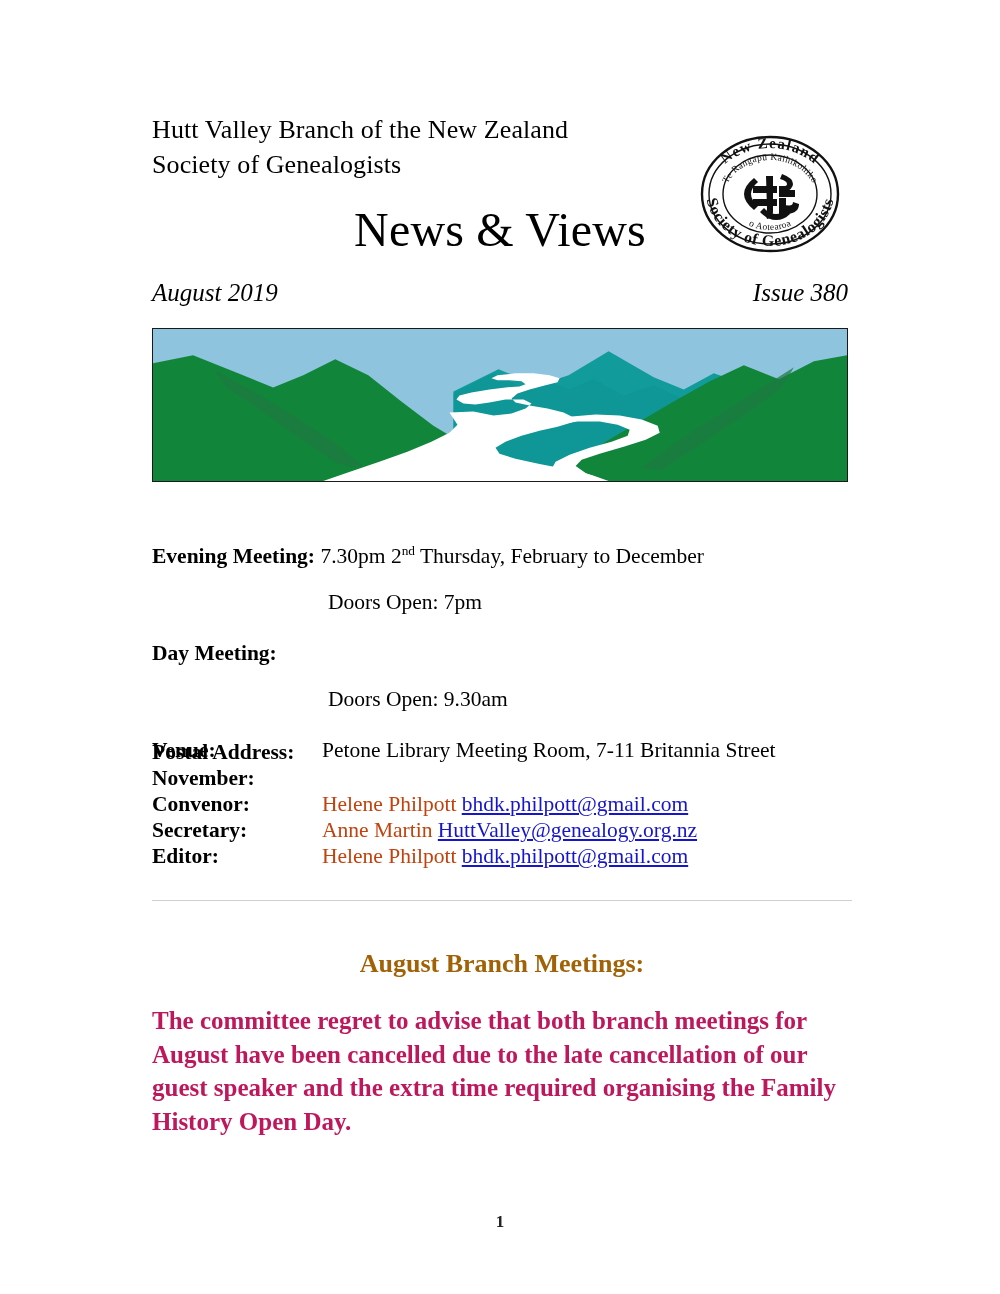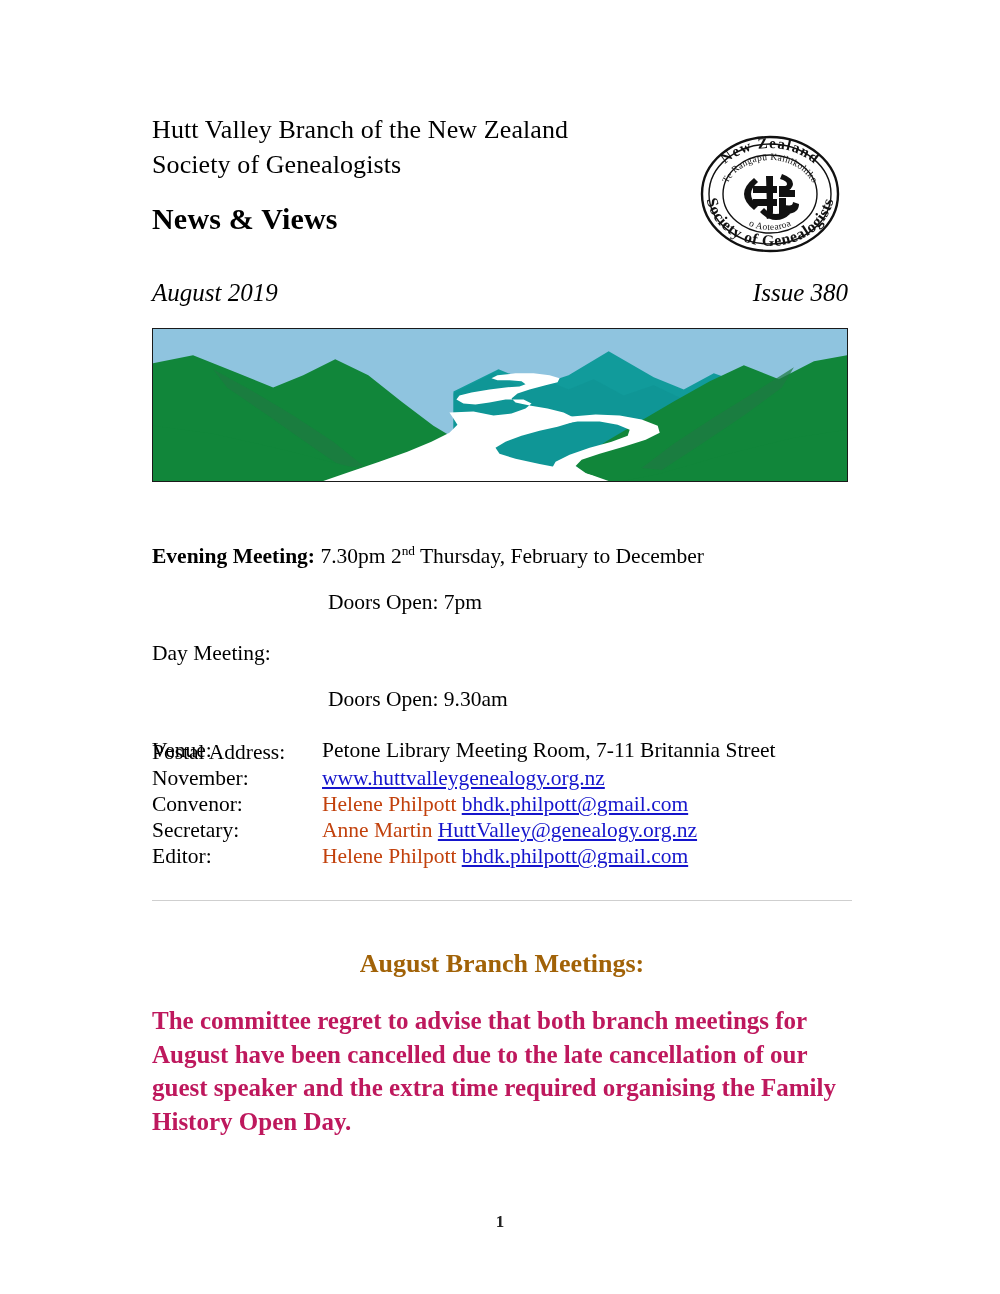--- a/index.html
+++ b/index.html
@@ -43,23 +43,23 @@
     width: 152px;
     height: 152px;
   }
   .logo-wrap svg { display: block; }
 
   .title {
     position: absolute;
     left: 152px;
     top: 198px;
     width: 696px;
-    text-align: left;
-    font-size: 30px;
-    font-weight: bold;
+    text-align: center;
+    font-size: 48px;
+    font-weight: normal;
     letter-spacing: 0.2px;
   }
 
   .issue-row {
     position: absolute;
     left: 152px;
     top: 275px;
     width: 696px;
     display: flex;
     justify-content: space-between;
@@ -93,21 +93,21 @@
   }
   .info-row {
     display: flex;
     align-items: baseline;
   }
   .lbl {
     font-weight: bold;
     white-space: nowrap;
   }
   .lbl-col {
-    font-weight: normal;
+    font-weight: bold;
     width: 170px;
     flex: 0 0 170px;
     white-space: nowrap;
   }
   .val { white-space: nowrap; }
   .indent-sub {
     padding-left: 176px;
     white-space: nowrap;
     margin-top: 17px;
   }
@@ -282,21 +282,20 @@
   </div>
 
   <div class="contact-block">
 
     <div class="contact-row">
       <span class="lbl-col">Postal Address:</span>
     </div>
 
     <div class="contact-row">
       <span class="lbl-col">November:</span>
-      <span class="link">www.huttvalleygenealogy.org.nz</span>
     </div>
 
     <div class="contact-row">
       <span class="lbl-col">Convenor:</span>
       <span><span class="plainname">Helene Philpott </span><span class="link">bhdk.philpott@gmail.com</span></span>
     </div>
 
     <div class="contact-row">
       <span class="lbl-col">Secretary:</span>
       <span><span class="plainname">Anne Martin </span><span class="link">HuttValley@genealogy.org.nz</span></span>

